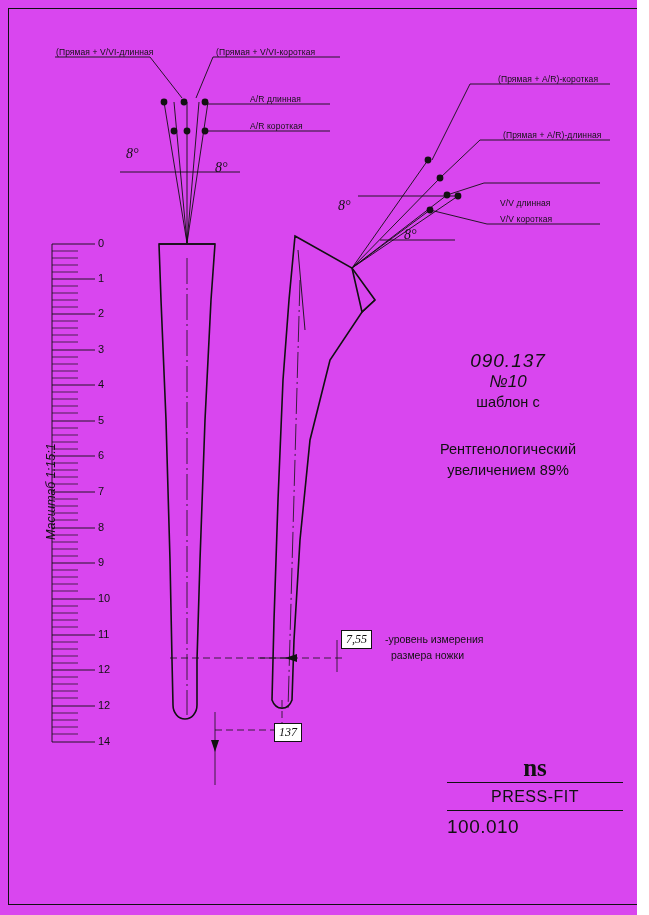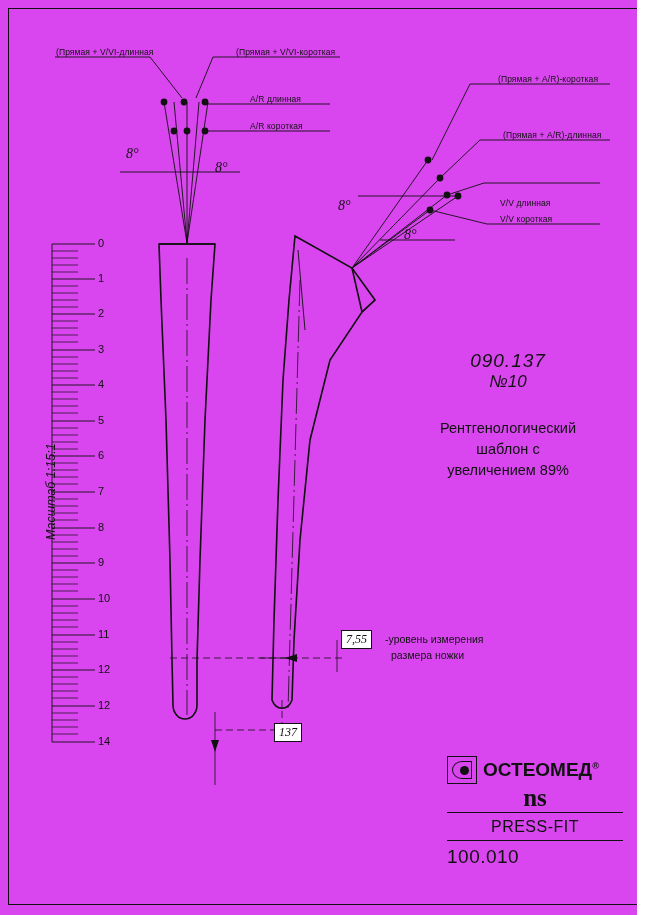--- a/index.html
+++ b/index.html
@@ -304,21 +304,21 @@
         <line x1="215" y1="730" x2="282" y2="730" stroke-dasharray="7,4"></line>
         <line x1="215" y1="712" x2="215" y2="785"></line>
         <line x1="282" y1="700" x2="282" y2="730" stroke-dasharray="7,4"></line>
         <path d="M 215,752 L 211,740 L 219,740 Z" fill="#111" stroke="none"></path>
       </g>
 
     </g>
   </svg>
 
   <div class="lbl" style="left:56px;top:47px;">(Прямая + V/VI-длинная</div>
-  <div class="lbl" style="left:216px;top:47px;margin-left:20px;">(Прямая + V/VI-короткая</div>
+  <div class="lbl" style="left:216px;top:47px;">(Прямая + V/VI-короткая</div>
   <div class="lbl" style="left:250px;top:94px;">A/R длинная</div>
   <div class="lbl" style="left:250px;top:121px;">A/R короткая</div>
 
   <div class="lbl" style="left:498px;top:74px;">(Прямая + A/R)-короткая</div>
   <div class="lbl" style="left:503px;top:130px;">(Прямая + A/R)-длинная</div>
   <div class="lbl" style="left:500px;top:180px;margin-top:18px;">V/V длинная</div>
   <div class="lbl" style="left:500px;top:214px;">V/V короткая</div>
 
   <div class="ang" style="left:126px;top:146px;">8°</div>
   <div class="ang" style="left:215px;top:160px;">8°</div>
@@ -339,34 +339,30 @@
   <div class="scale-num" style="left:98px;top:628px;">11</div>
   <div class="scale-num" style="left:98px;top:663px;">12</div>
   <div class="scale-num" style="left:98px;top:699px;">12</div>
   <div class="scale-num" style="left:98px;top:735px;">14</div>
 
   <div class="vert-label" style="left:44px;top:540px;">Масштаб 1:15:1</div>
 
   <div class="title-block" style="left:398px;top:350px;width:220px;">
     <div class="t-code">090.137</div>
     <div class="t-name">№10</div>
+    <div class="t-desc">шаблон с</div>
     <div class="t-desc" style="margin-top:26px;">Рентгенологический</div>
-    <div class="t-desc">шаблон с</div>
     <div class="t-desc">увеличением 89%</div>
   </div>
 
   <div class="dim-box" style="left:341px;top:630px;">7,55</div>
   <div class="dim-note" style="left:385px;top:632px;">-уровень измерения</div>
   <div class="dim-note" style="left:391px;top:648px;">размера ножки</div>
 
   <div class="dim-box" style="left:226px;top:723px;margin-left:48px;">137</div>
 
   <div class="logo-wrap">
-    <div class="logo-row">
-      <div class="logo-mark"></div>
-      <div class="logo-text"><span>ОСТЕОМЕД</span><span class="logo-sup">®</span></div>
-    </div>
     <div class="logo-ns">ns</div>
     <div class="logo-pf">PRESS-FIT</div>
     <div class="logo-num">100.010</div>
   </div>
 
 </div>
 
 </body></html>

